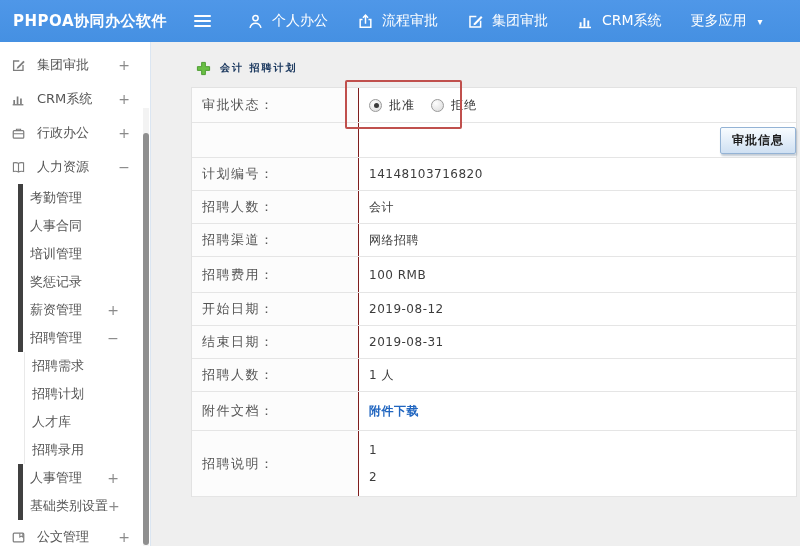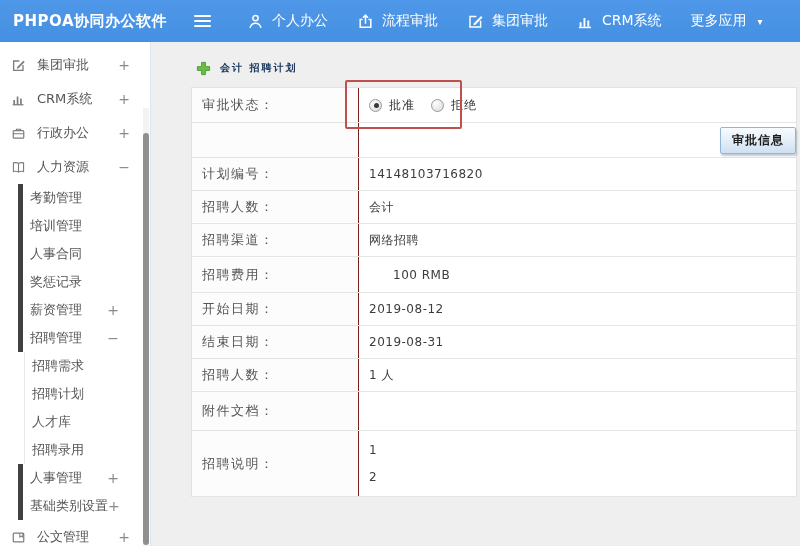--- a/index.html
+++ b/index.html
@@ -42,21 +42,21 @@
   .main { position:absolute; top:42px; left:150px; width:650px; height:504px;
     background:#efefef; border-left:1px solid #dbe6f2; }
   .title-row { display:flex; align-items:center; gap:9px; margin:17px 0 0 45px; height:18px; }
   .plus-icon { display:inline-flex; }
   .plus-icon svg { width:15px; height:15px; display:block; }
   .page-title { font-size:10px; font-weight:bold; color:#1d3a60; letter-spacing:2px; }
 
   .form-card { margin:10px 3px 0 40px; background:#fff;
     border:1px solid #e2e2e2; border-bottom:none; }
   .row { display:flex; border-bottom:1px solid #e5e5e5; min-height:33px; }
-  .row.h35 { min-height:35px; } .row.h36 { min-height:36px;gap:24px; }
+  .row.h35 { min-height:35px; } .row.h36 { min-height:36px; }
   .row.h39 { min-height:39px; } .row.h66 { min-height:66px; }
   .cell.label { width:167px; background:#fcfcfc; border-right:1px solid #7f1d1d;
     display:flex; align-items:center; padding-left:10px; font-size:13px; color:#555;
     letter-spacing:1.5px; flex-shrink:0; }
   .cell.value { flex:1; display:flex; align-items:center; padding-left:10px;
     font-size:12px; color:#3c3c3c; letter-spacing:.5px; }
   .row.tall .cell.value { flex-direction:column; align-items:flex-start;
     justify-content:center; gap:13px; }
   .linkrow .v1 { color:#2166c0; font-weight:bold; cursor:pointer; }
 
@@ -191,27 +191,27 @@
   </div>
 
   <div class="side-item lv2">
 
     <span class="side-label">考勤管理</span>
 
   </div>
 
   <div class="side-item lv2">
 
+    <span class="side-label">人事合同</span>
+
+  </div>
+
+  <div class="side-item lv2">
+
     <span class="side-label">培训管理</span>
-
-  </div>
-
-  <div class="side-item lv2">
-
-    <span class="side-label">人事合同</span>
 
   </div>
 
   <div class="side-item lv2">
 
     <span class="side-label">奖惩记录</span>
 
   </div>
 
   <div class="side-item lv2">
@@ -364,20 +364,24 @@
     <div class="cell label">招聘人数：</div>
     <div class="cell value">
       <div class="v1">1 人</div>
 
     </div>
   </div>
 
 
   <div class="row h39 linkrow">
     <div class="cell label">附件文档：</div>
+    <div class="cell value">
+      <div class="v1">附件下载</div>
+
+    </div>
   </div>
 
   <div class="row h66 tall">
     <div class="cell label">招聘说明：</div>
     <div class="cell value">
       <div class="v1">1</div>
       <div class="v2">2</div>
     </div>
   </div>
 </div>

